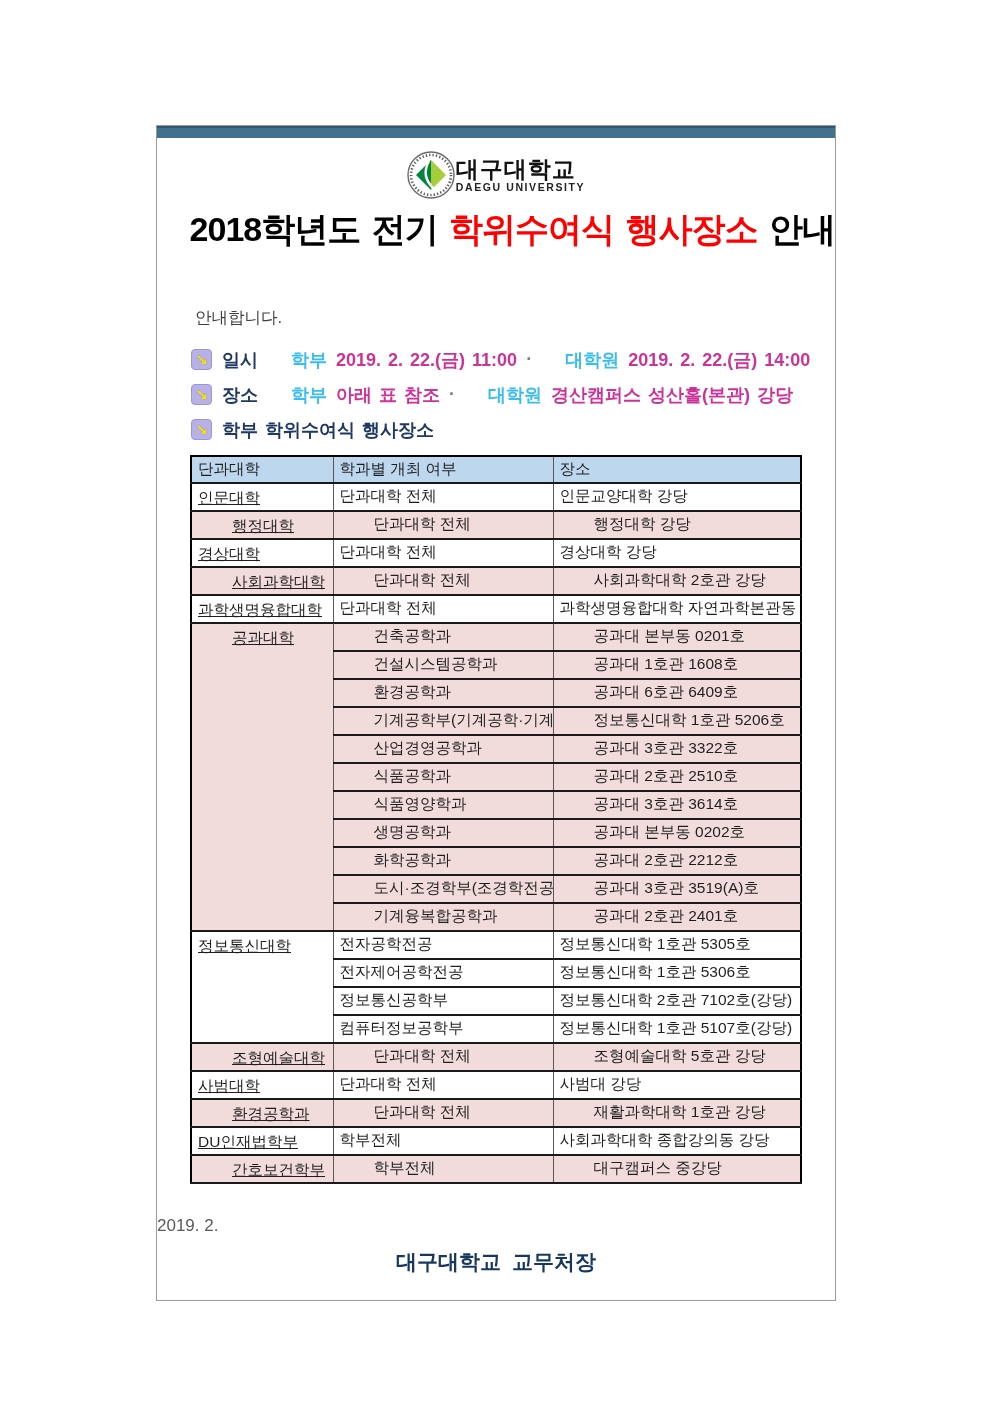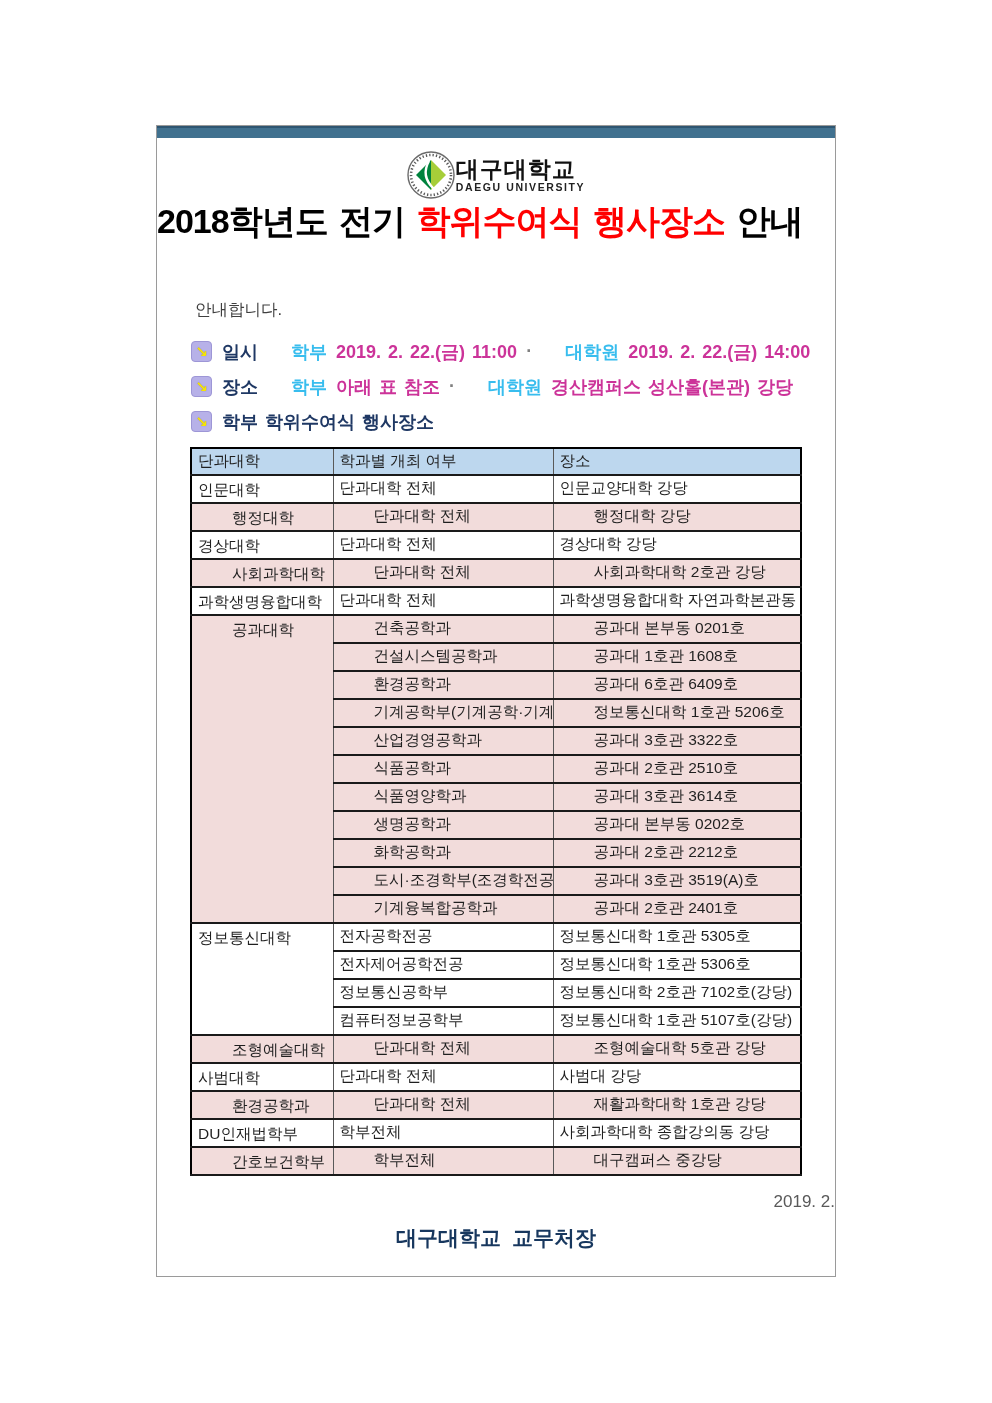--- a/index.html
+++ b/index.html
@@ -22,21 +22,21 @@
   .top-bar{
     height:12px; width:100%; background:var(--bar);
     border-top:2px solid #2f5672;
   }
   .logo-row{
     margin-top:13px; display:flex; justify-content:center; align-items:center; gap:1px;
   }
   .logo-text .kr{font-size:23px; font-weight:bold; color:#111; letter-spacing:1px; line-height:1.05;}
   .logo-text .en{font-size:10.5px; font-weight:bold; color:#222; letter-spacing:1.6px;}
   .title{
-    text-align:left; font-size:34px; font-weight:800;
+    margin-top:8px; text-align:right; font-size:34px; font-weight:800;
     color:#000; letter-spacing:-1px; word-spacing:3px;
   }
   .title .hl{color:var(--red);}
   .intro{
     margin:27px 36px 0 38px; font-size:16.5px; line-height:1.5;
     color:#3f3f3f; word-spacing:3px;
   }
   .bullet-list{margin:18px 0 0 34px;}
   .bullet-line{
     display:flex; align-items:center; margin-bottom:11px;
@@ -63,22 +63,22 @@
     background:var(--header_blue); font-weight:normal; text-align:left;
     height:27px; padding:1px 6px;
     border:1px solid #595959; border-top:2px solid #000; border-bottom:2px solid #1a1a1a;
   }
   .venue-table td{
     height:28px; padding:1px 6px; background:#fff;
     border:1px solid #595959; border-top:2px solid #1a1a1a; border-bottom:2px solid #1a1a1a;
     overflow:hidden; white-space:nowrap;
   }
   .venue-table td.pink{background:var(--pink);padding-left:40px;}
-  .venue-table td.college{vertical-align:top; padding-top:4px;}
-  .footer-date{margin-top:16px; text-align:right; font-size:17px; color:#595959;}
+  .venue-table td.college{vertical-align:top; padding-top:4px;text-decoration:underline;}
+  .footer-date{margin-top:32px; text-align:left; font-size:17px; color:#595959;}
   .footer-sig{
     margin-top:12px; margin-bottom:24px; text-align:center;
     font-size:21px; font-weight:bold; color:#17375e; word-spacing:5px;
   }
 </style>
 </head>
 <body>
 
 <div class="doc">
 

